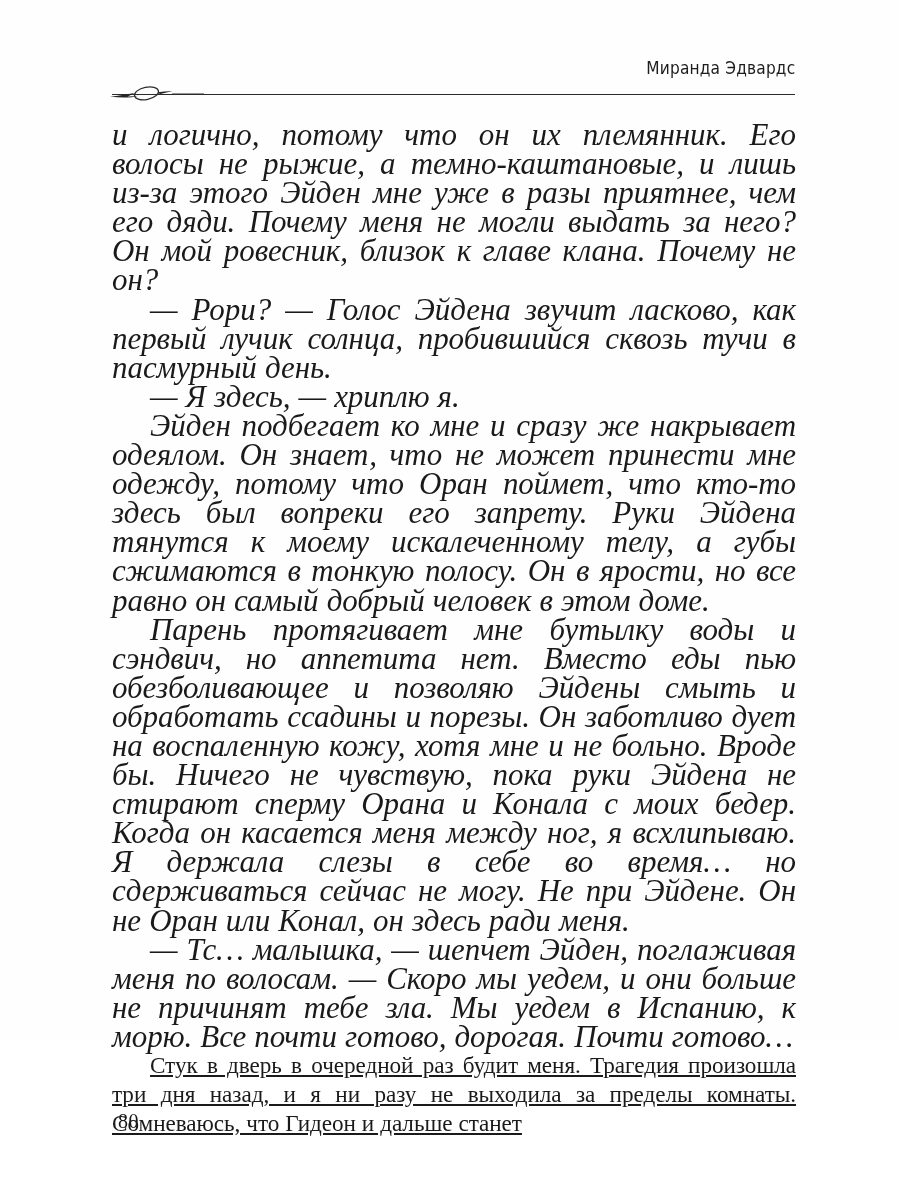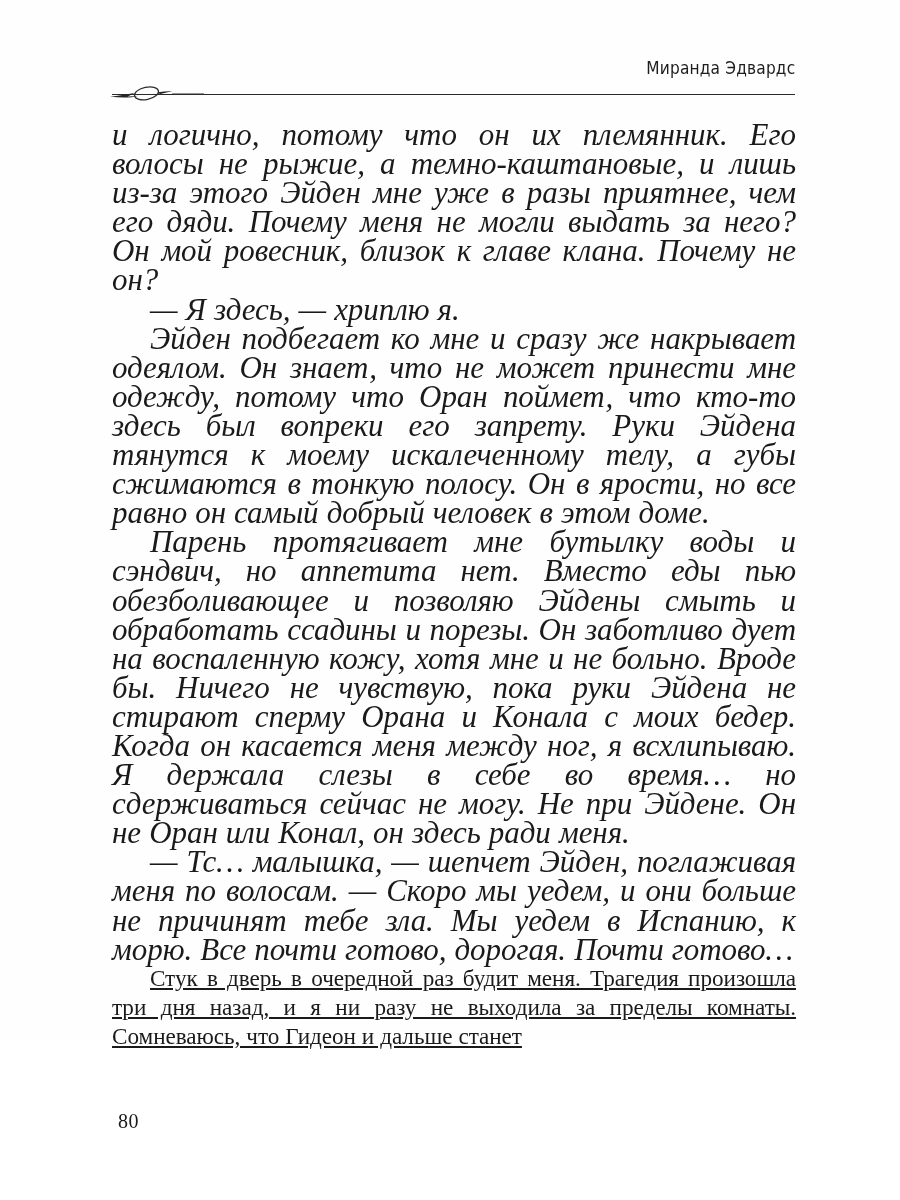--- a/index.html
+++ b/index.html
@@ -116,20 +116,21 @@
         <path d="M2 16.5 C10 15.8 18 14.6 27 13.0 C24 14.6 21.5 15.6 19.5 16.4 C23 16.3 27 16.1 31 15.7 C22 18.2 12 17.8 2 16.5 Z" fill="#252525"></path>
         <ellipse cx="38.5" cy="13.3" rx="12.2" ry="6.1" fill="none" stroke="#2d2d2d" stroke-width="1.25" transform="rotate(-12 38.5 13.3)"></ellipse>
         <path d="M50 12.2 C55 11.4 60 11.0 64.5 11.2 C60.5 12.1 56.5 13.0 52.5 14.0 C57 13.9 62 14.0 66.5 14.4 C60 14.9 55 14.4 50 13.6 Z" fill="#252525"></path>
         <path d="M64 13.6 C72 13.4 82 13.4 96 13.5 L96 14.4 C82 14.4 72 14.3 64 14.4 Z" fill="#2b2b2b"></path>
       </svg>
     </div>
   </div>
 
   <div class="textblock">
     <p class="flush">и логично, потому что он их племянник. Его волосы не рыжие, а темно-каштановые, и лишь из-за этого Эйден мне уже в разы приятнее, чем его дяди. Почему меня не могли выдать за него? Он мой ровесник, близок к главе клана. Почему не он?</p>
+    <p>— Рори? — Голос Эйдена звучит ласково, как первый лучик солнца, пробившийся сквозь тучи в пасмурный день.</p>
     <p>— Я здесь, — хриплю я.</p>
     <p>Эйден подбегает ко мне и сразу же накрывает одеялом. Он знает, что не может принести мне одежду, потому что Оран поймет, что кто-то здесь был вопреки его запрету. Руки Эйдена тянутся к моему искалеченному телу, а губы сжимаются в тонкую полосу. Он в ярости, но все равно он самый добрый человек в этом доме.</p>
     <p>Парень протягивает мне бутылку воды и сэндвич, но аппетита нет. Вместо еды пью обезболивающее и позволяю Эйдены смыть и обработать ссадины и порезы. Он заботливо дует на воспаленную кожу, хотя мне и не больно. Вроде бы. Ничего не чувствую, пока руки Эйдена не стирают сперму Орана и Конала с моих бедер. Когда он касается меня между ног, я всхлипываю. Я держала слезы в себе во время… но сдерживаться сейчас не могу. Не при Эйдене. Он не Оран или Конал, он здесь ради меня.</p>
     <p>— Тс… малышка, — шепчет Эйден, поглаживая меня по волосам. — Скоро мы уедем, и они больше не причинят тебе зла. Мы уедем в Испанию, к морю. Все почти готово, дорогая. Почти готово…</p>
     <p class="roman">Стук в дверь в очередной раз будит меня. Трагедия произошла три дня назад, и я ни разу не выходила за пределы комнаты. Сомневаюсь, что Гидеон и дальше станет</p>
   </div>
 
   <div class="folio">80</div>
 
 </div>

